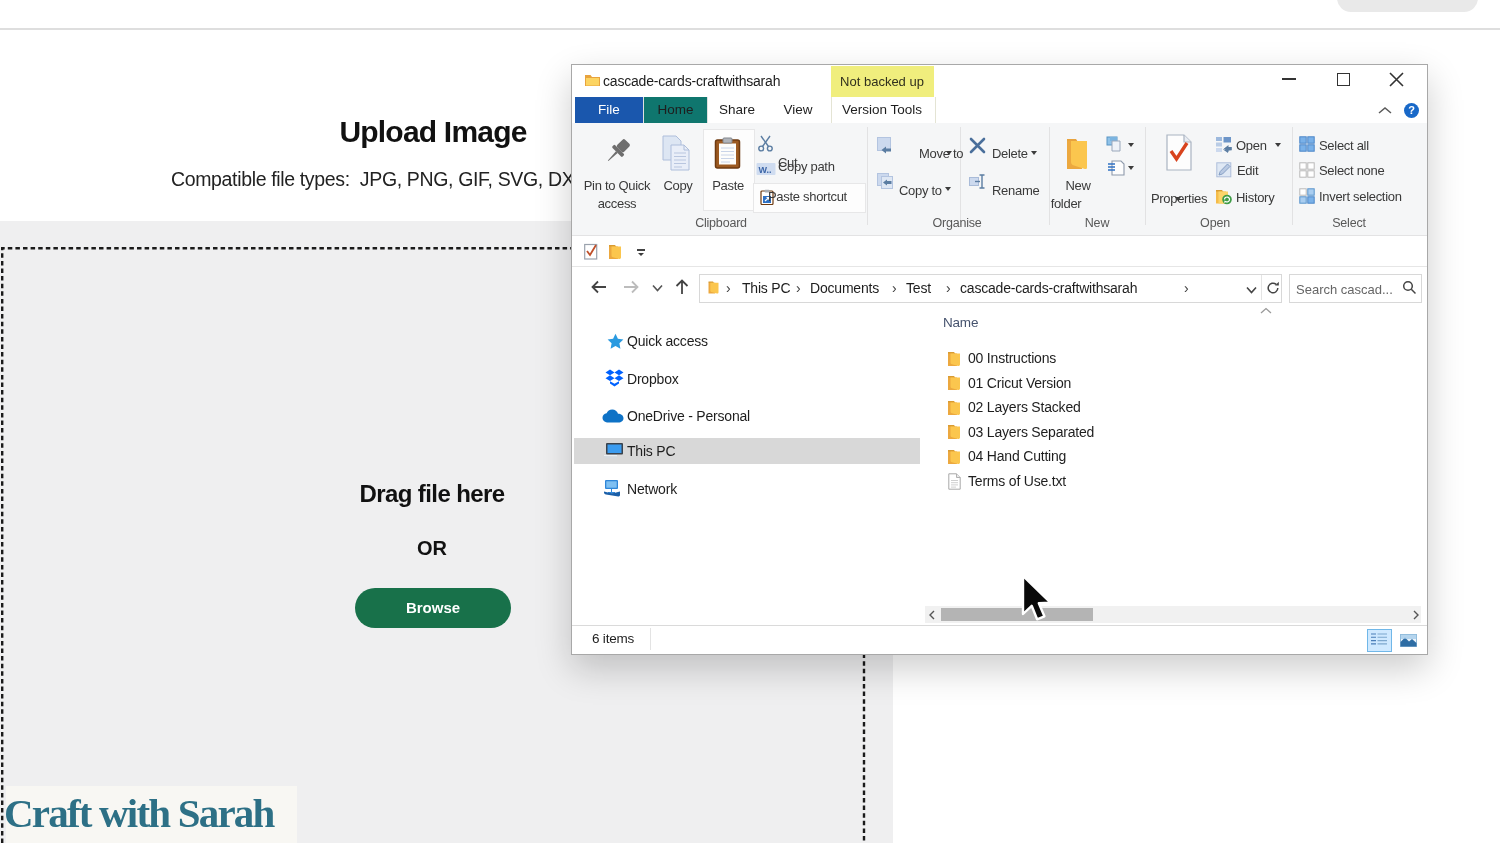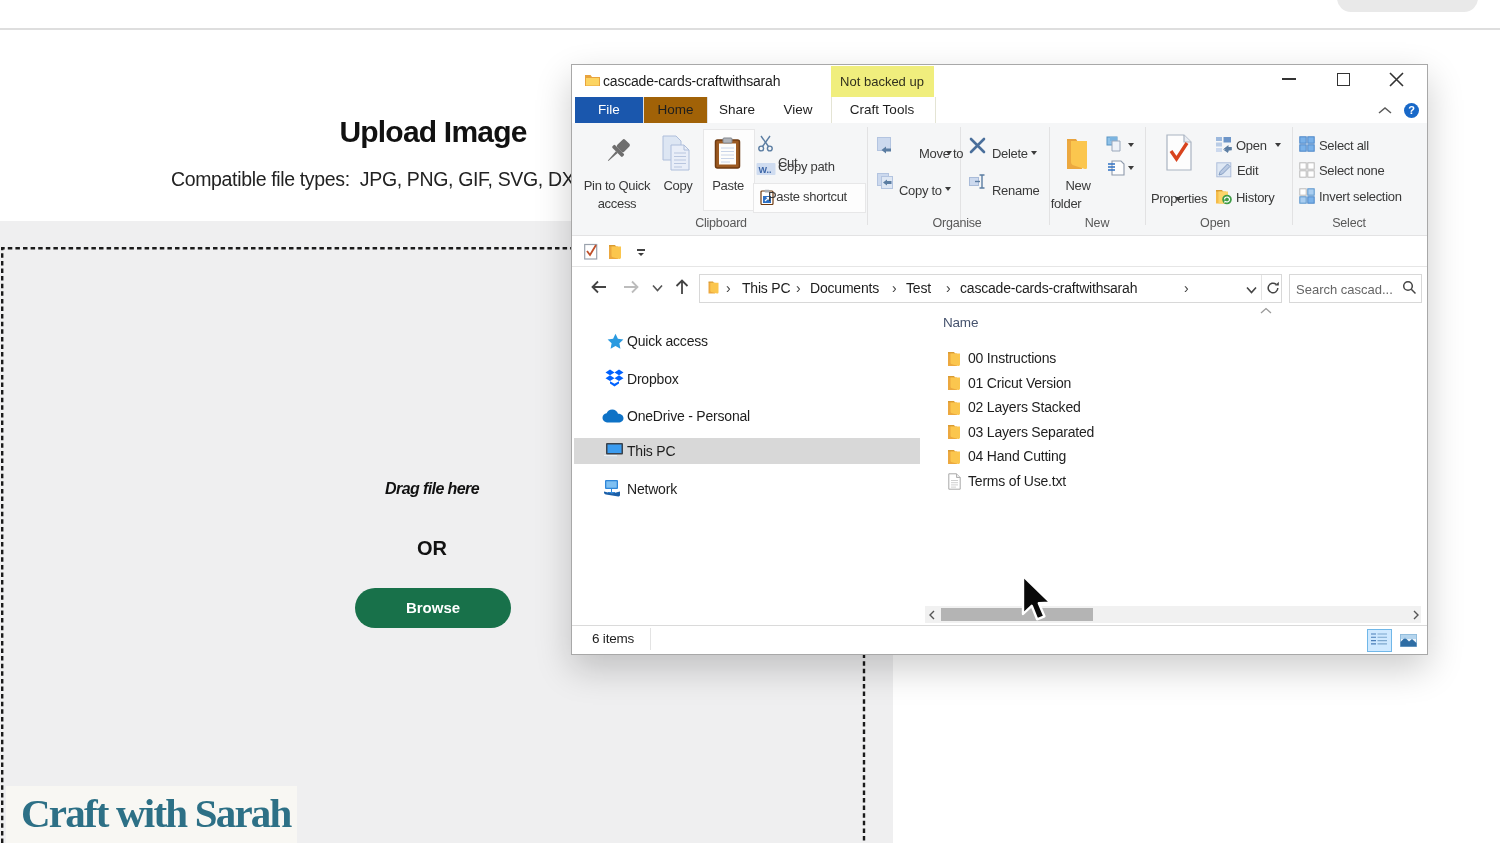--- a/index.html
+++ b/index.html
@@ -21,49 +21,49 @@
 <div class="ab" style="top:-16px;right:22px;width:141px;height:28px;background:#e9e9e9;border-radius:14px;"></div>
 
 <div class="ab ctr" style="left:433px;top:115px;font-size:30px;font-weight:bold;color:#111;letter-spacing:-0.8px;text-align:right;">Upload Image</div>
 <div class="ab" style="left:171px;top:168px;font-size:19.5px;letter-spacing:-0.35px;color:#222;white-space:nowrap;">Compatible file types: &nbsp;JPG, PNG, GIF, SVG, DXF</div>
 
 <div class="ab" style="left:0;top:221px;width:893px;height:622px;background:#efeff0;"></div>
 <svg class="ab" style="left:0px;top:245px;" width="868" height="598" viewBox="0 0 868 598">
   <path d="M2.2,598 L2.2,3.2 L864,3.2 L864,598" fill="none" stroke="#1a1a1a" stroke-width="2.4" stroke-dasharray="4.5,3.1"></path>
 </svg>
 
-<div class="ab ctr" style="left:432px;top:480px;font-size:16px;font-weight:bold;letter-spacing:-0.6px;color:#111;font-style:italic;">Drag file here</div>
+<div class="ab ctr" style="left:432px;top:480px;font-size:24px;font-weight:bold;letter-spacing:-0.6px;color:#111;">Drag file here</div>
 <div class="ab ctr" style="left:432px;top:537px;font-size:20px;font-weight:bold;color:#111;">OR</div>
 <div class="ab" style="left:355px;top:588px;width:156px;height:40px;background:#18714a;border-radius:20px;color:#fff;font-weight:bold;font-size:15px;text-align:center;line-height:40px;">Browse</div>
 
 <div class="ab" style="left:6px;top:786px;width:291px;height:57px;background:#f8f7f3;"></div>
-<div class="ab" style="left:21px;top:789px;width:283px;font-family:'Liberation Serif',serif;font-weight:bold;font-size:41px;color:#2d7086;letter-spacing:-1.8px;white-space:nowrap;">Craft with Sarah</div>
+<div class="ab" style="left:4px;top:789px;width:283px;font-family:'Liberation Serif',serif;font-weight:bold;font-size:41px;color:#2d7086;letter-spacing:-1.8px;white-space:nowrap;">Craft with Sarah</div>
 
 <div class="ab" id="win" style="left:571px;top:64px;width:855px;height:589px;background:#fff;border:1px solid #a8a8a8;box-shadow:0 14px 34px rgba(0,0,0,0.20);">
 
   <svg class="ab" style="left:13px;top:8px;" width="15" height="14" viewBox="0 0 15 14">
       <path d="M0,2 L0,13 L15,13 L15,4 L7,4 L5.5,2 Z" fill="#e8a33d"></path>
       <path d="M1,5 L14,5 L14,12.5 L1,12.5 Z" fill="#fcd462"></path>
     </svg>
   <div class="ab" style="left:31px;top:8px;font-size:14px;letter-spacing:-0.2px;color:#1c1c1c;">cascade-cards-craftwithsarah</div>
   <div class="ab" style="left:259px;top:1px;width:103px;height:31px;background:#f0ee7d;"></div>
   <div class="ab ctr" style="left:310px;top:9px;font-size:13px;color:#30301e;">Not backed up</div>
 
   <div class="ab" style="left:710px;top:13px;width:14px;height:2px;background:#333;"></div>
   <div class="ab" style="left:765px;top:8px;width:11px;height:11px;border:1.5px solid #333;"></div>
   <svg class="ab" style="left:817px;top:7px;" width="15" height="15">
       <path d="M1,1 L14,14 M14,1 L1,14" stroke="#333" stroke-width="1.6"></path>
     </svg>
 
   <div class="ab" style="left:3px;top:32px;width:68px;height:26px;background:#1a57ad;color:#fff;font-size:13.5px;text-align:center;line-height:26px;">File</div>
-  <div class="ab" style="left:71px;top:32px;width:63px;height:26px;background:#a16207;border-left:1px solid #e0e0e0;border-right:1px solid #e0e0e0;color:#1e1e1e;font-size:13.5px;text-align:center;line-height:26px;">Home</div>
+  <div class="ab" style="left:71px;top:32px;width:63px;height:26px;background:#0f766e;border-left:1px solid #e0e0e0;border-right:1px solid #e0e0e0;color:#1e1e1e;font-size:13.5px;text-align:center;line-height:26px;">Home</div>
   <div class="ab ctr" style="left:165px;top:37px;font-size:13.5px;color:#1e1e1e;">Share</div>
   <div class="ab ctr" style="left:226px;top:37px;font-size:13.5px;color:#1e1e1e;">View</div>
   <div class="ab" style="left:259px;top:32px;width:103px;height:26px;border-left:1px solid #e4e4d4;border-right:1px solid #e4e4d4;"></div>
-  <div class="ab ctr" style="left:310px;top:37px;font-size:13.5px;color:#1e1e1e;">Craft Tools</div>
+  <div class="ab ctr" style="left:310px;top:37px;font-size:13.5px;color:#1e1e1e;">Version Tools</div>
   <svg class="ab" style="left:806px;top:41px;" width="14" height="9">
       <path d="M1,7 L7,2 L13,7" stroke="#5a5a5a" stroke-width="1.5" fill="none"></path>
     </svg>
   <div class="ab" style="left:832px;top:38px;width:15px;height:15px;border-radius:50%;background:#1868c8;color:#fff;font-size:11px;font-weight:bold;text-align:center;line-height:15px;">?</div>
 
   <div class="ab" id="ribbon" style="left:0;top:58px;width:855px;height:112px;background:#f5f6f7;border-bottom:1px solid #e3e3e4;"></div>
   <div class="ab" style="left:295px;top:62px;width:1px;height:98px;background:#e2e2e3;"></div>
   <div class="ab" style="left:388px;top:62px;width:1px;height:98px;background:#e2e2e3;"></div>
   <div class="ab" style="left:477px;top:62px;width:1px;height:98px;background:#e2e2e3;"></div>
   <div class="ab" style="left:573px;top:62px;width:1px;height:98px;background:#e2e2e3;"></div>

